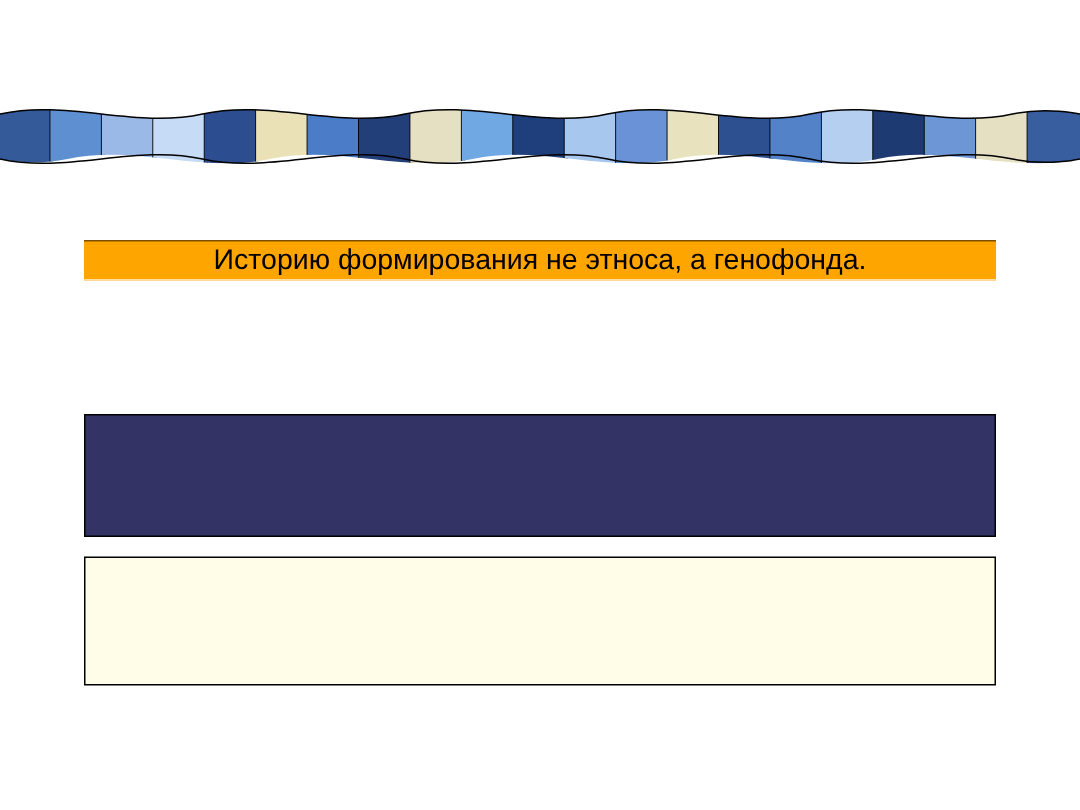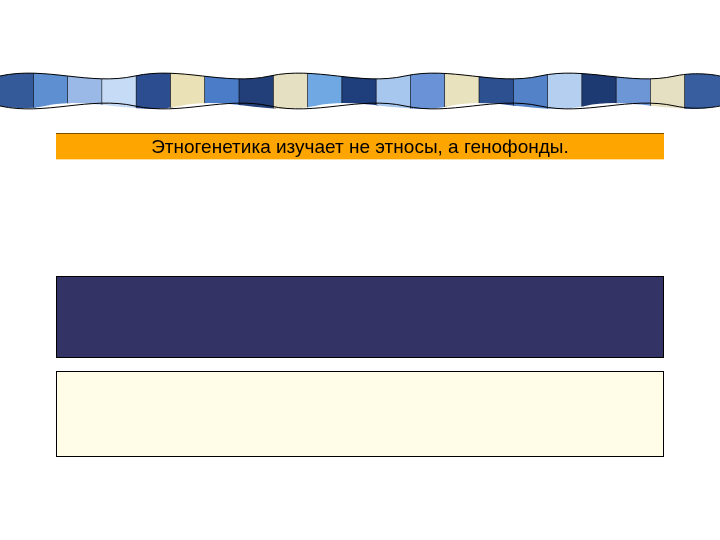--- a/index.html
+++ b/index.html
@@ -94,20 +94,20 @@
         <rect x="547.57" y="-5" width="36.29" height="56" fill="#b5cff0" stroke="#000" stroke-width="0.6"></rect>
         <rect x="581.86" y="-5" width="36.29" height="56" fill="#1e3a72" stroke="#000" stroke-width="0.6"></rect>
         <rect x="616.14" y="-5" width="36.29" height="56" fill="#6c96d6" stroke="#000" stroke-width="0.6"></rect>
         <rect x="650.43" y="-5" width="36.29" height="56" fill="#e6e0c2" stroke="#000" stroke-width="0.6"></rect>
         <rect x="684.71" y="-5" width="36.29" height="56" fill="#385ea0" stroke="#000" stroke-width="0.6"></rect>
       </g>
     <path d="M0 8 C 45 -2, 90 18, 135 8 C 180 -2, 225 18, 270 8 C 315 -2, 360 18, 405 8 C 450 -2, 495 18, 540 8 C 585 -2, 630 18, 675 8 C 698 3, 720 8, 720 8" fill="none" stroke="#000" stroke-width="1"></path>
     <path d="M0 38 C 45 48, 90 28, 135 38 C 180 48, 225 28, 270 38 C 315 48, 360 28, 405 38 C 450 48, 495 28, 540 38 C 585 48, 630 28, 675 38 C 698 43, 720 38, 720 38" fill="none" stroke="#000" stroke-width="1"></path>
   </svg>
 
-  <div class="title-box first">
-    <span class="title-text">Этногенетика изучает не этносы, а генофонды.</span>
+  <div class="title-box second">
+    <span class="title-text">Историю формирования не этноса, а генофонда.</span>
   </div>
 
   <div class="band dark"></div>
   <div class="band cream"></div>
 
 </div>
 
 </body></html>

